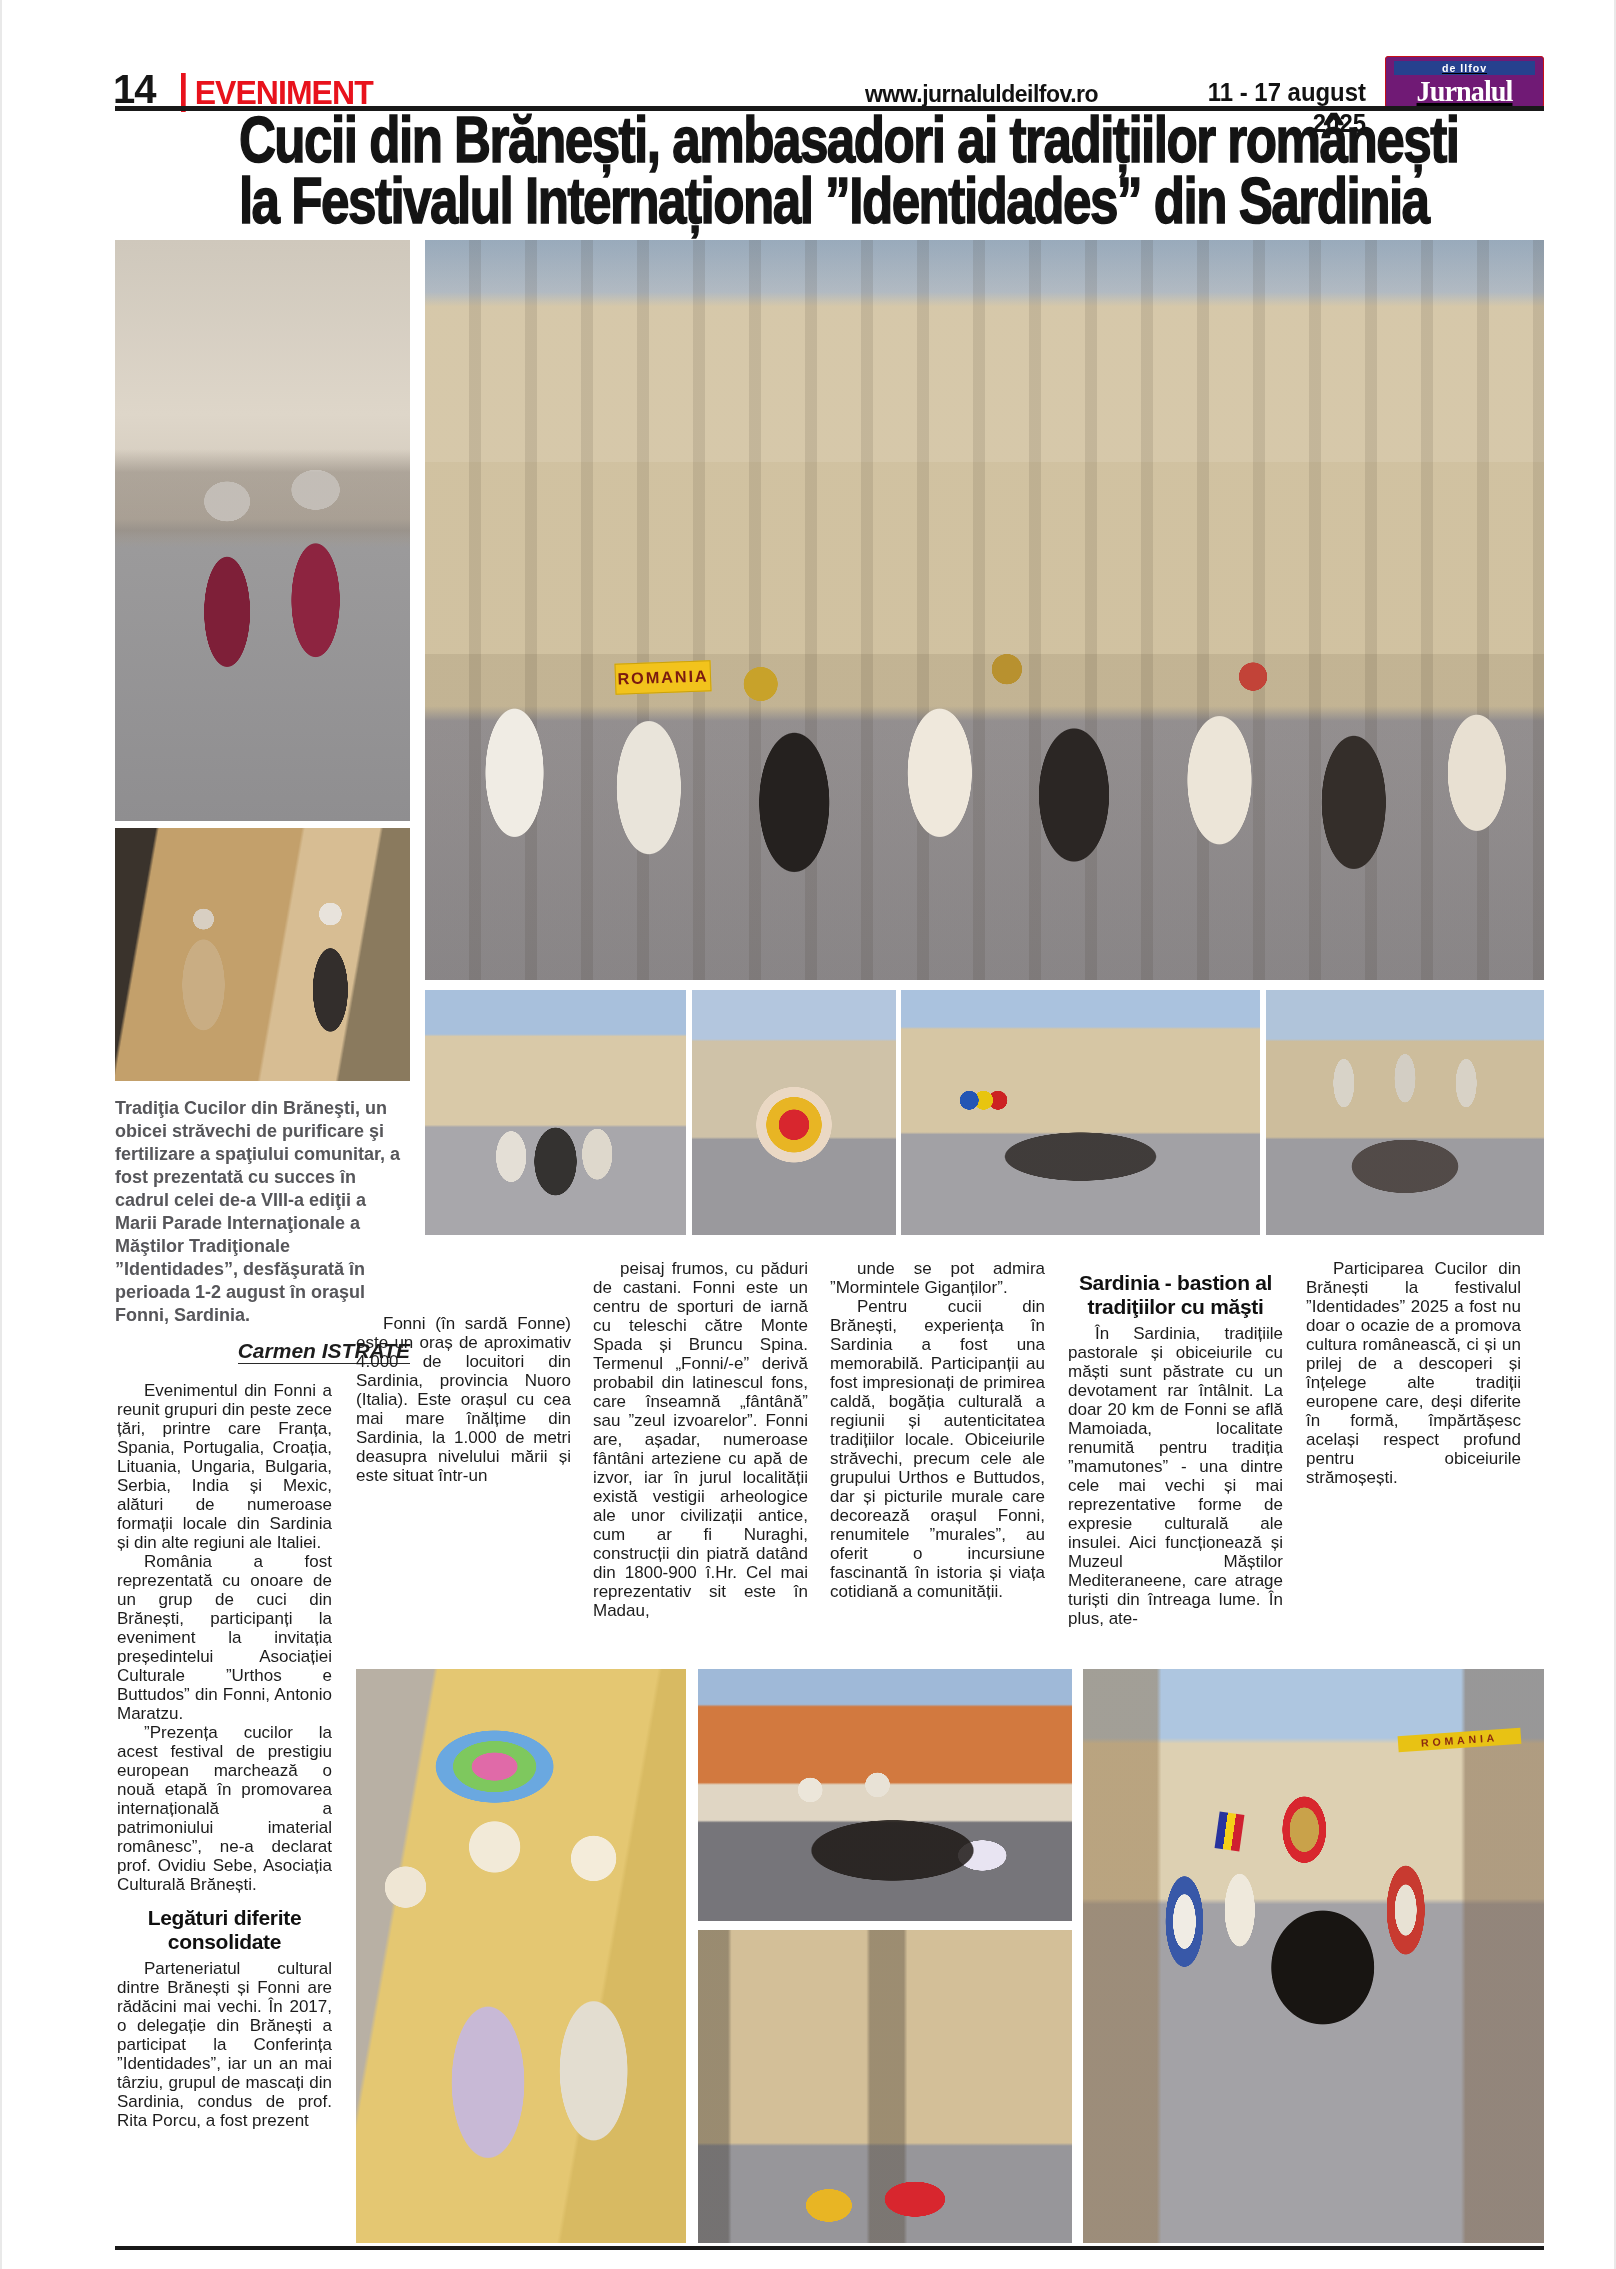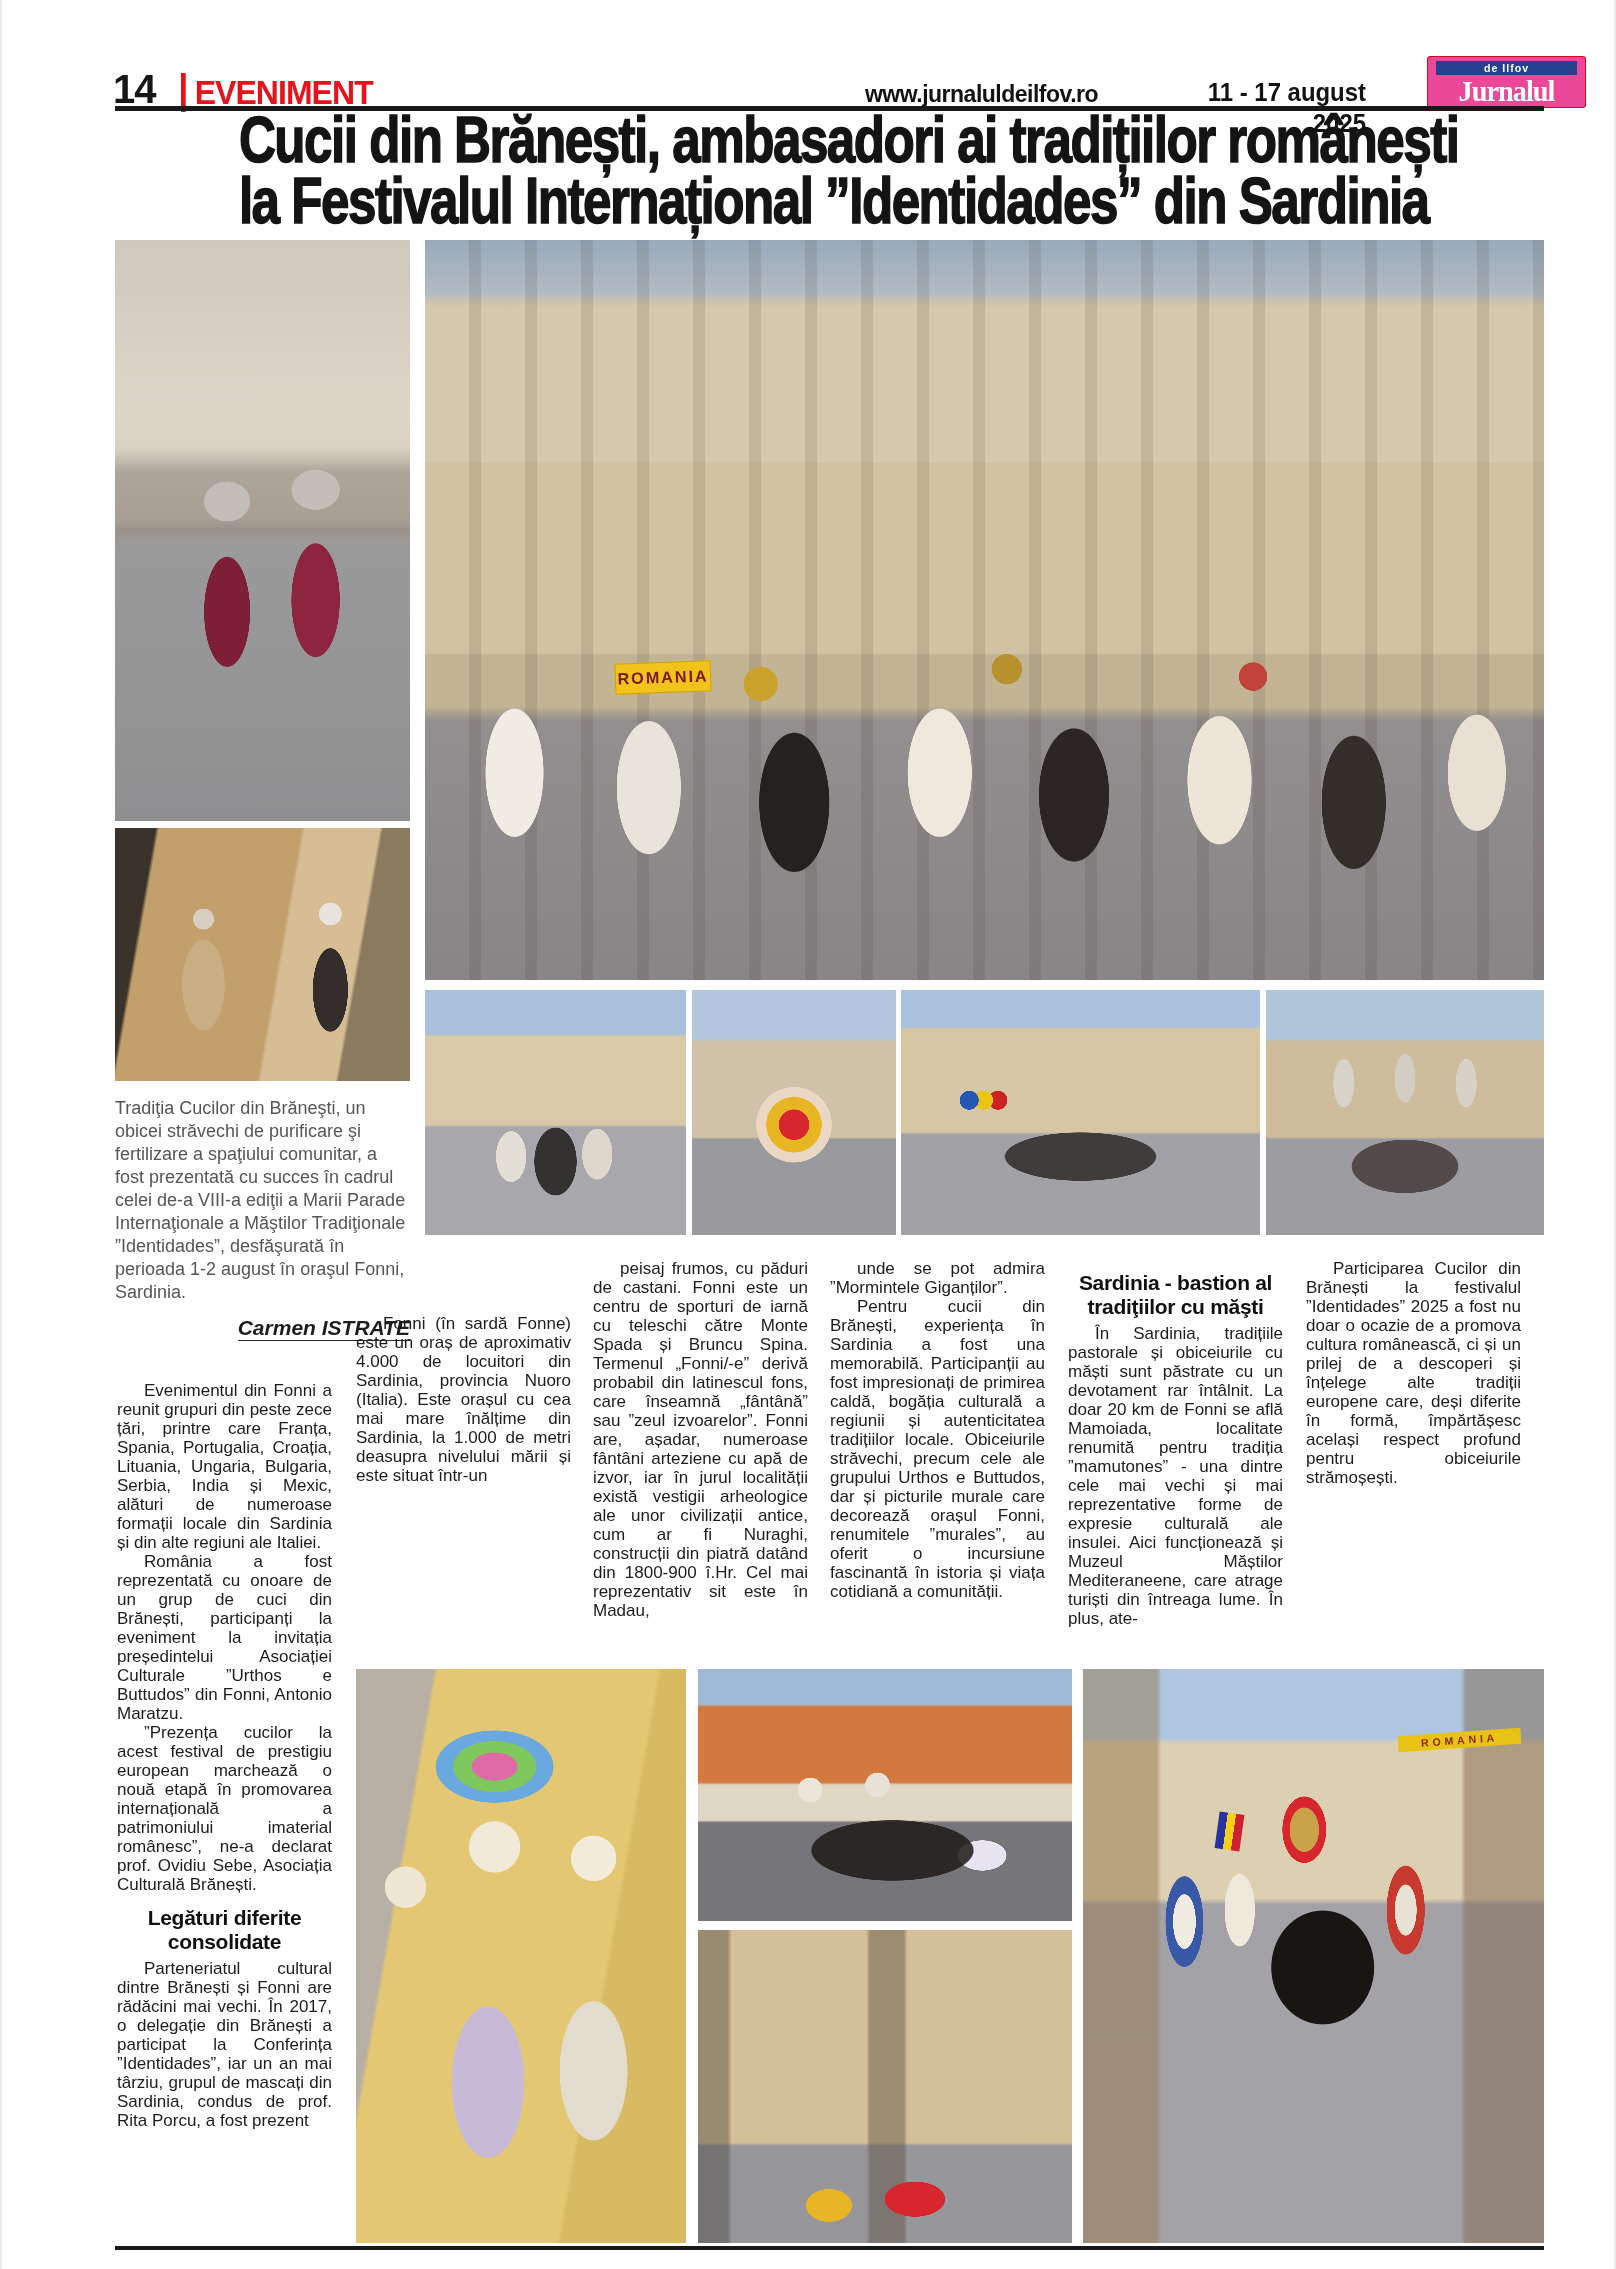--- a/index.html
+++ b/index.html
@@ -8,22 +8,22 @@
   .abs{position:absolute;}
 
   
   .pageno{left:111px;top:67px;font-size:40px;font-weight:bold;color:#161616;letter-spacing:-1px;}
   .section{left:179px;top:73px;font-size:34px;font-weight:bold;color:#e8121c;
            border-left:5.8px solid #e8121c;padding-left:9.6px;letter-spacing:-1px;
            transform:scaleX(.94);transform-origin:left;}
   .site{left:845px;top:81px;width:269px;text-align:center;font-size:23px;font-weight:bold;color:#121212;letter-spacing:-0.5px;}
   .issuedate{left:1143px;top:77px;width:221px;text-align:right;font-size:26px;font-weight:bold;color:#121212;
              transform:scaleX(.92);transform-origin:right;}
-  .logo{left:1425px;top:56px;width:159px;height:52px;background:#ec4899;border-radius:3.8px;
-        box-shadow:0 0 0 1px #c90f17 inset;}
+  .logo{left:1383px;top:56px;width:159px;height:52px;background:#701a75;border-radius:3.8px;
+        box-shadow:0 0 0 1px #c90f17 inset;text-decoration:underline;}
   .logo-top{margin:4.8px 8.6px 0;height:14.4px;background:#26418e;color:#fff;font-size:10.6px;font-weight:bold;
             display:flex;align-items:center;justify-content:center;letter-spacing:1px;}
   .logo-main{color:#fff;font-family:"Liberation Serif",serif;font-weight:bold;font-size:30px;
              text-align:center;line-height:31px;transform:scaleX(.94);letter-spacing:-1px;}
   .hrule{left:113px;top:106px;width:1429px;height:4.8px;background:#191919;}
   .brule{left:113px;top:2246px;width:1429px;height:3.8px;background:#191919;}
 
   
   .headline{left:94px;top:110px;width:1429px;text-align:center;color:#141414;font-weight:bold;
             font-size:64px;line-height:61px;letter-spacing:-1.9px;-webkit-text-stroke:1.5px #141414;}
@@ -110,21 +110,21 @@
     color:#7a1a10;font-weight:bold;font-size:16.3px;display:flex;align-items:center;justify-content:center;
     letter-spacing:1.9px;transform:rotate(-2deg);border:1px solid #caa20e;}
   .romania-scarf{position:absolute;right:5%;top:11%;width:123px;height:16.3px;background:#e8c214;
     color:#8a2a10;font-size:10.6px;font-weight:bold;text-align:center;line-height:16.3px;letter-spacing:3.8px;
     transform:rotate(-4deg);}
   .ro-flag{position:absolute;left:29%;top:25%;width:25px;height:37px;transform:rotate(8deg);
     background:linear-gradient(90deg,#27339e 0 33%,#f5d018 33% 66%,#cf2030 66% 100%);}
 
   
   .lead{left:113px;top:1097px;width:295px;}
-  .caption{font-size:18px;line-height:23px;color:#56565a;margin:0;}
+  .caption{font-size:18px;line-height:23px;color:#56565a;margin:0;font-weight:bold;}
   .byline{margin-top:11.5px;text-align:right;font-style:italic;font-weight:bold;font-size:21px;color:#1d1d1d;}
   .byline span{border-bottom:1.9px solid #2a2a2a;padding-bottom:1px;}
 
   
   .col{position:absolute;width:215px;font-size:17px;line-height:19px;text-align:justify;color:#1c1c1c;}
   .col p{margin:0;text-indent:27px;}
   .col h3{font-size:21px;line-height:24px;margin:11.5px 0 5.8px;color:#101010;text-align:center;letter-spacing:-0.3px;}
   #col1{left:115px;top:1381px;height:861px;overflow:hidden;}
   #col2{left:354px;top:1314px;height:348px;overflow:hidden;}
   #col3{left:591px;top:1259px;}

